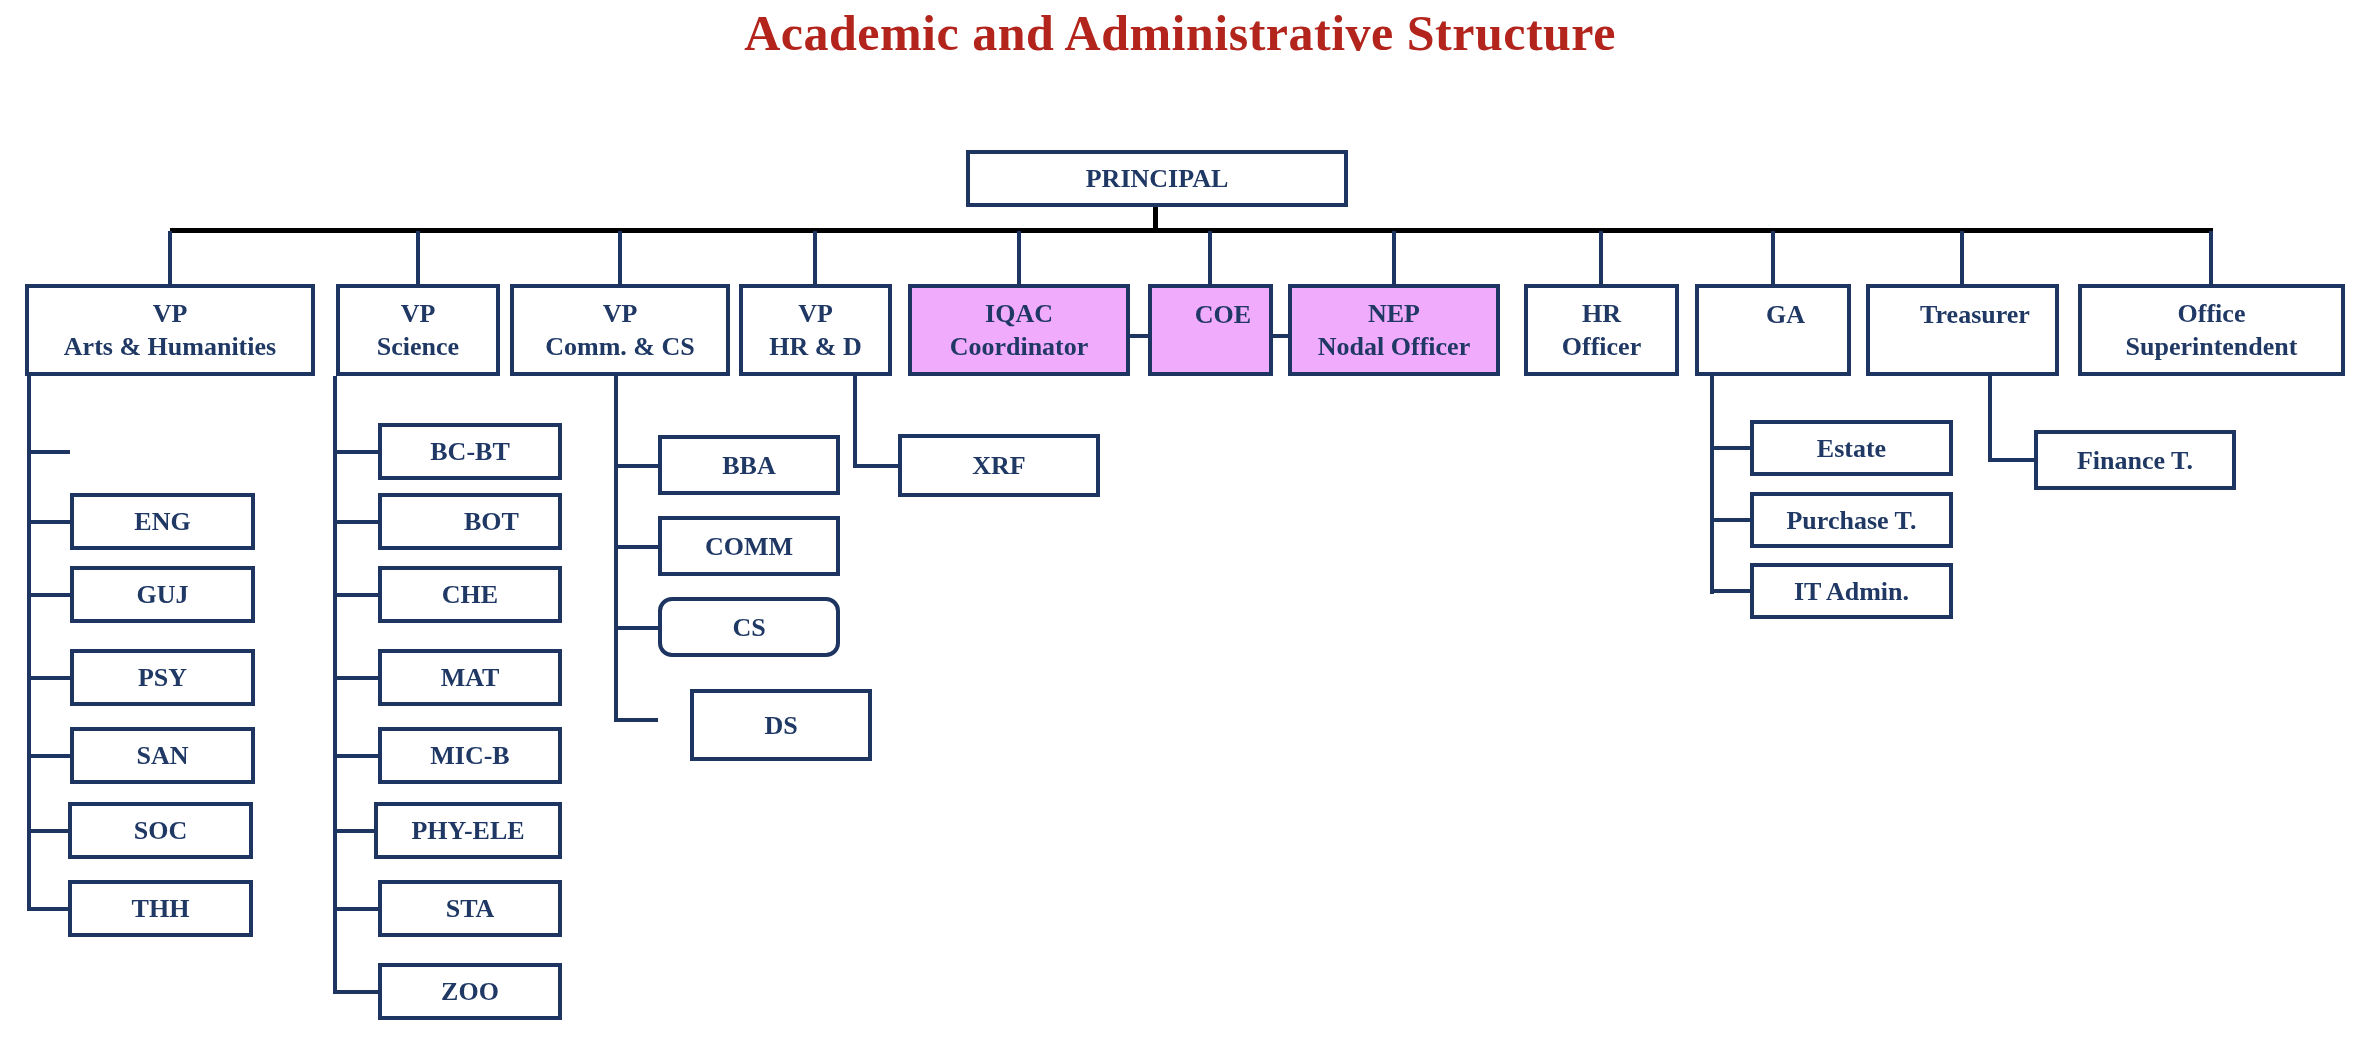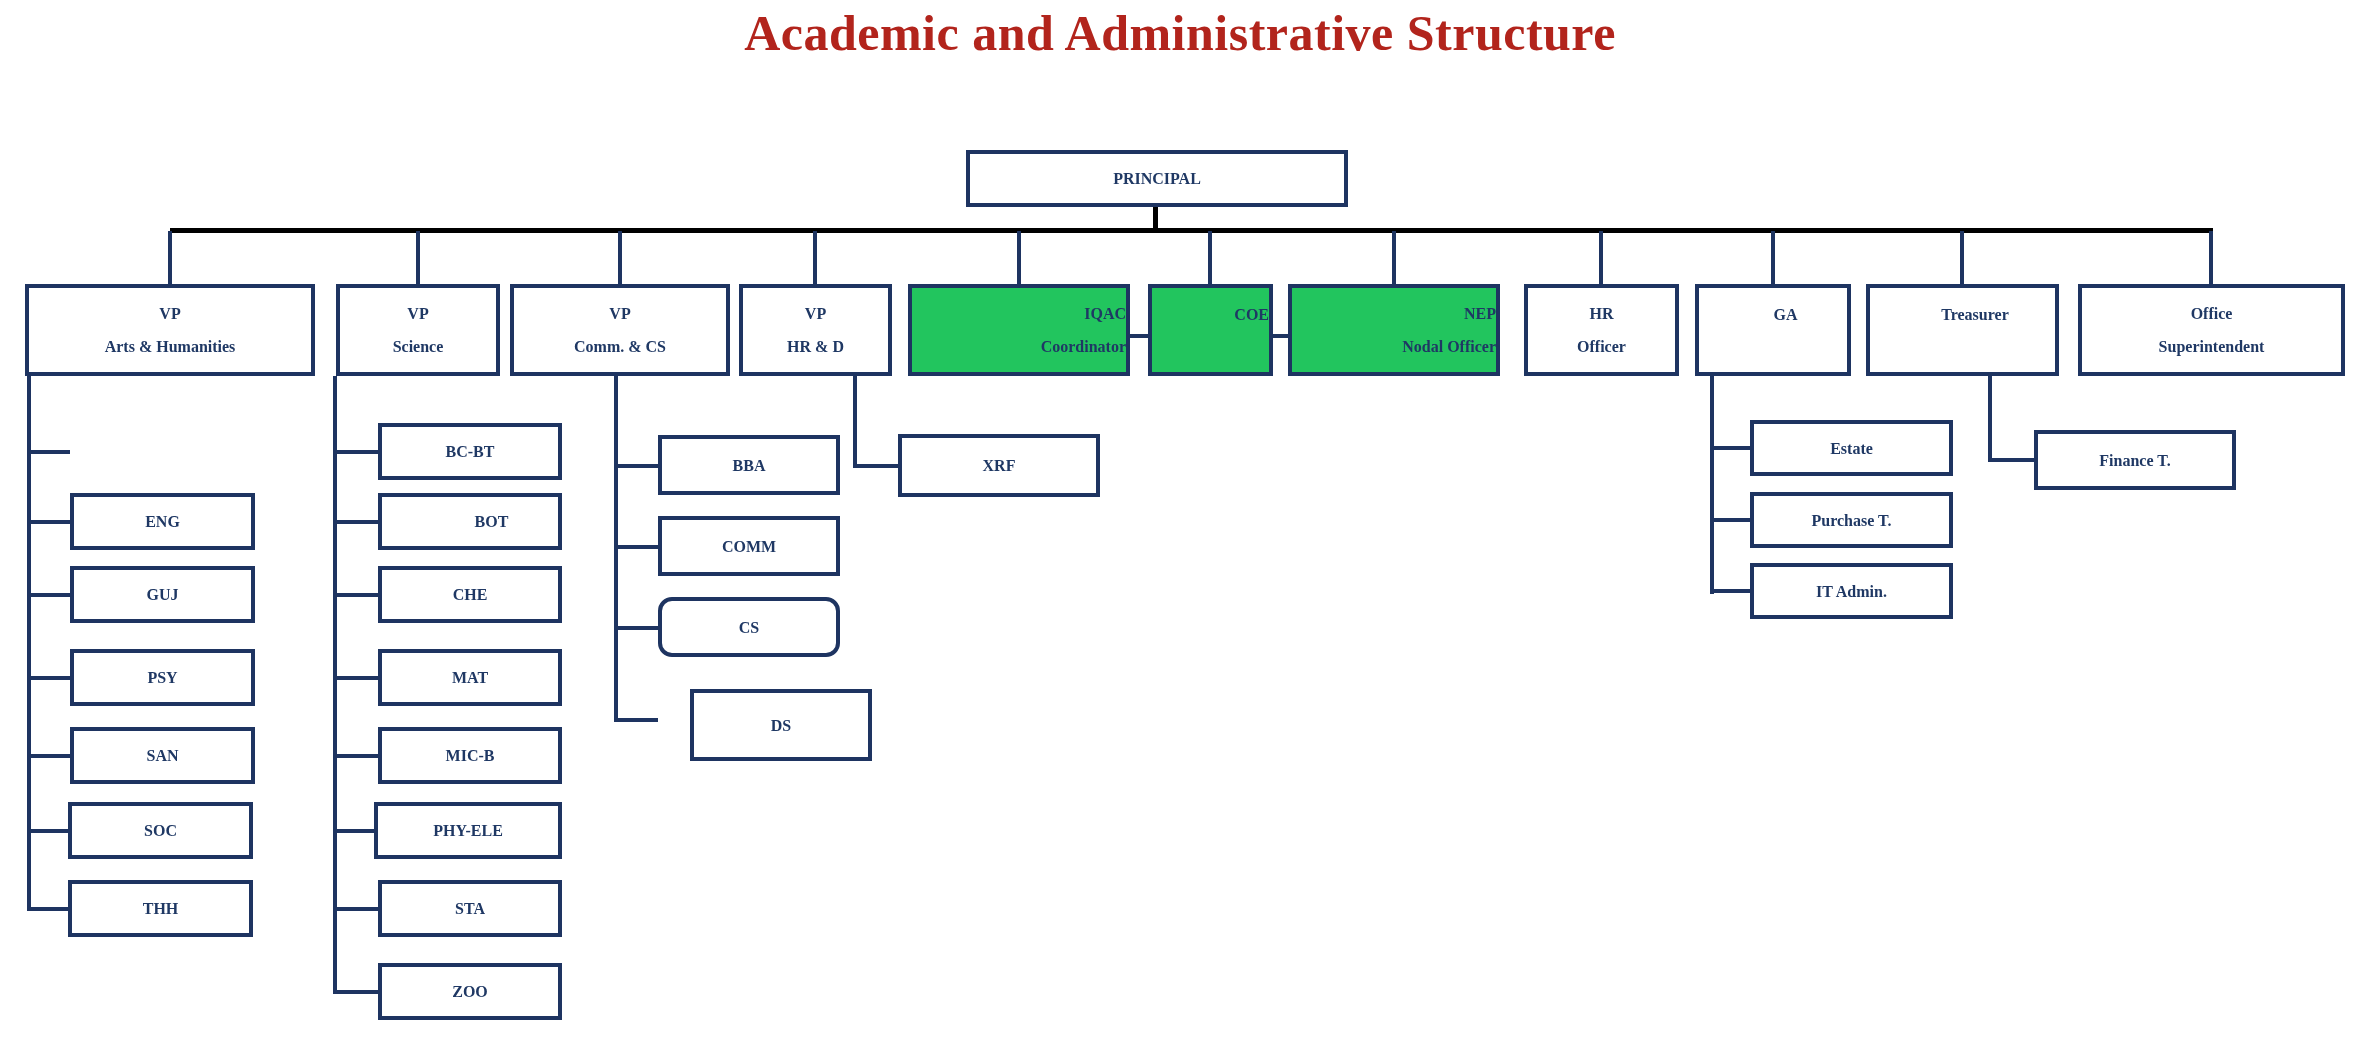--- a/index.html
+++ b/index.html
@@ -23,29 +23,29 @@
     letter-spacing:0.5px;
     margin:0;
   }
   .node{
     position:absolute;
     box-sizing:border-box;
     background:#ffffff;
     border:4px solid #1e3461;
     color:#1f3864;
     font-weight:bold;
-    font-size:16px;
+    font-size:26px;
     line-height:33px;
     display:flex;
     flex-direction:column;
     align-items:center;
     justify-content:center;
     text-align:center;
   }
-  .node.blue{background:#22c55e;align-items:flex-end;}
+  .node.blue{background:#f0abfc;}
   .node.vtop{justify-content:flex-start;padding-top:10px;padding-left:25px;}
   .seg{position:absolute;}
   .node span{display:block;white-space:nowrap;}
 </style>
 </head>
 <body>
 
 <div class="canvas">
   <h1 class="chart-title">Academic and Administrative Structure</h1>
 <div class="seg" style="left: 170px; top: 228px; width: 2043px; height: 5px; background: rgb(0, 0, 0);"></div>

